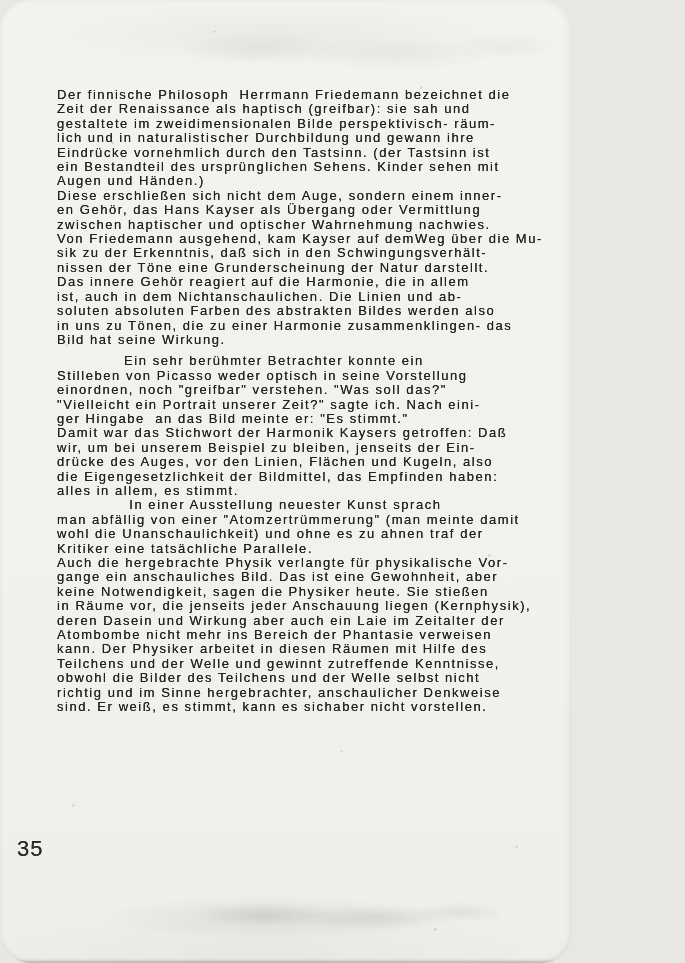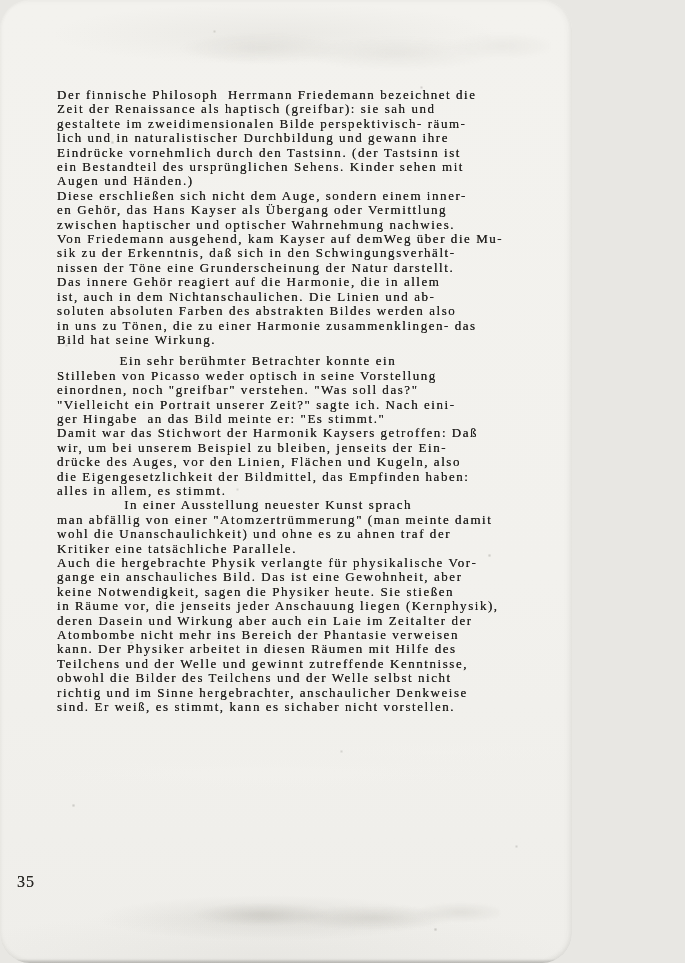--- a/index.html
+++ b/index.html
@@ -11,21 +11,21 @@
     position: relative;
     width: 572px;
     height: 963px;
     overflow: hidden;
     background:
       radial-gradient(ellipse 320px 45px at 48% 34px,  rgba(158,156,148,0.10), rgba(158,156,148,0) 70%),
       radial-gradient(ellipse 240px 32px at 47% 918px, rgba(138,136,128,0.16), rgba(138,136,128,0) 72%),
       radial-gradient(ellipse 420px 60px at 45% 955px, rgba(150,148,140,0.08), rgba(150,148,140,0) 75%),
       linear-gradient(#f3f2ee 0%, #f2f1ed 60%, #efeeea 100%);
     box-shadow: inset -3px 0 6px rgba(60,58,55,0.05), inset 0 -2px 4px rgba(60,58,55,0.08);
-    font-family: Liberation Serif, serif;
+    font-family: Liberation Sans, sans-serif;
     border-radius: 30px;
   }
   .scan::after {
     content: "";
     position: absolute;
     left: 0; right: 0; bottom: 0;
     height: 4px;
     background: linear-gradient(rgba(0,0,0,0), rgba(85,84,80,0.28));
     pointer-events: none;
   }
@@ -46,22 +46,22 @@
     text-shadow: 0 0 0.55px rgba(32,30,28,0.85);
   }
   
   .text-block .para:nth-of-type(3) { margin-top: 7px; }
   .text-block .para:nth-of-type(5) { margin-top: 0; }
   .text-block .para:nth-of-type(6) { margin-top: 22px; line-height: 20px; }
 
   .page-number {
     position: absolute;
     left: 17px;
-    top: 873px;
-    font-size: 16px;
+    top: 836px;
+    font-size: 22px;
     letter-spacing: 1px;
     color: #2a2926;
     text-shadow: 0 0 0.5px rgba(32,30,28,0.8);
   }
 
   
   .fade-spot {
     position: absolute;
     left: 48px;
     top: 760px;

